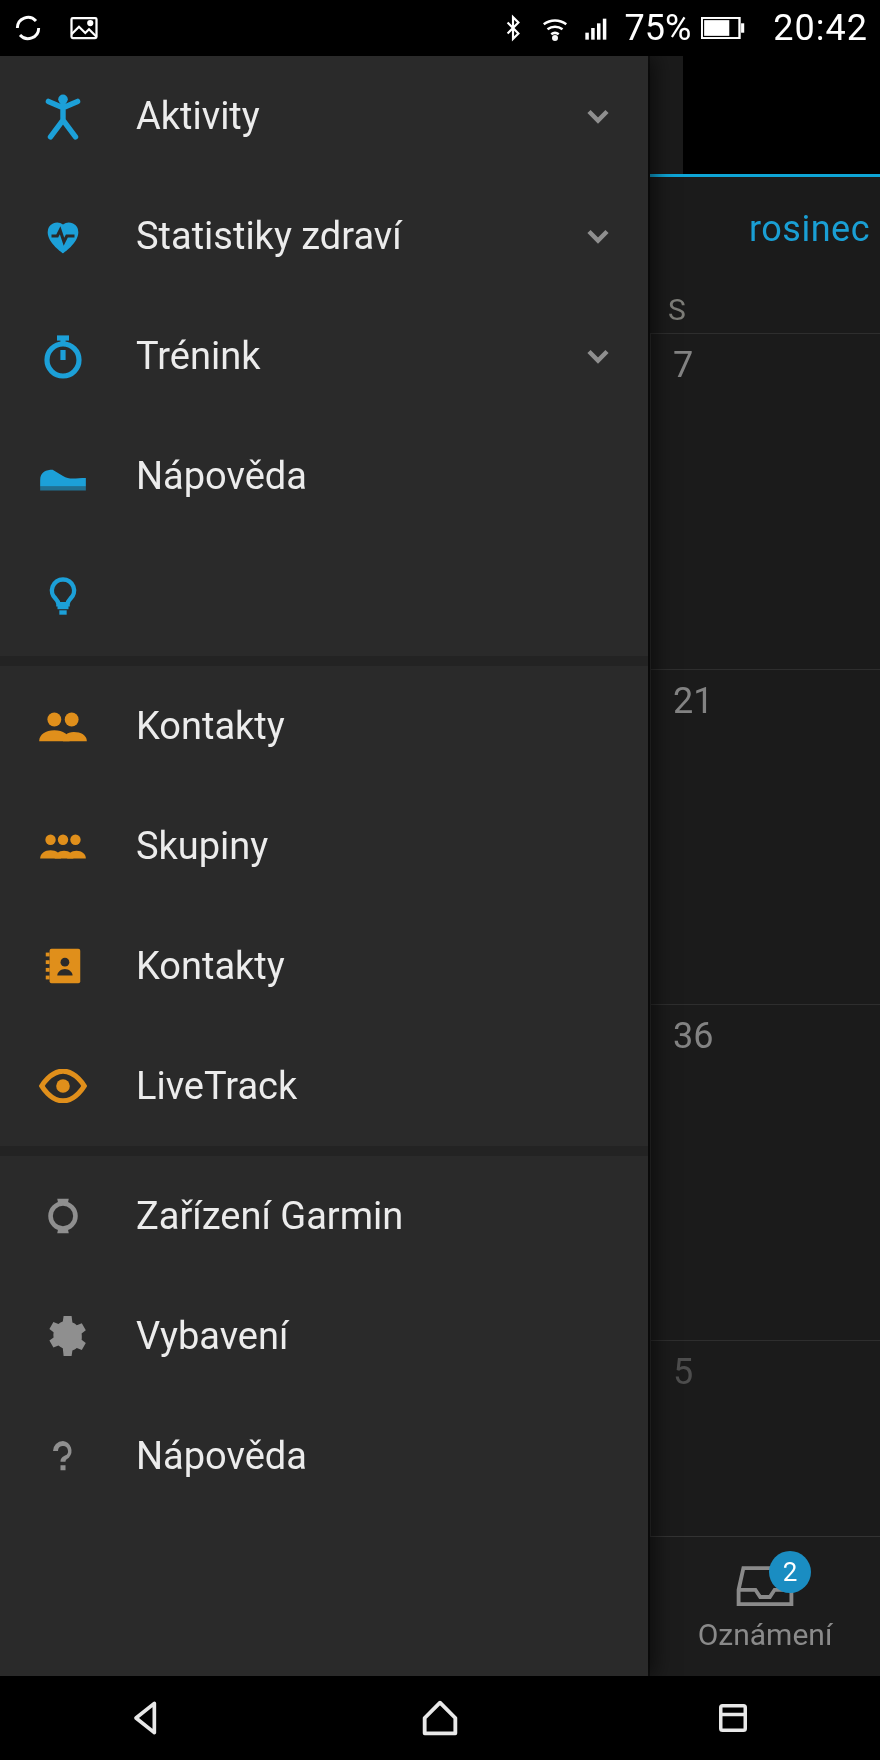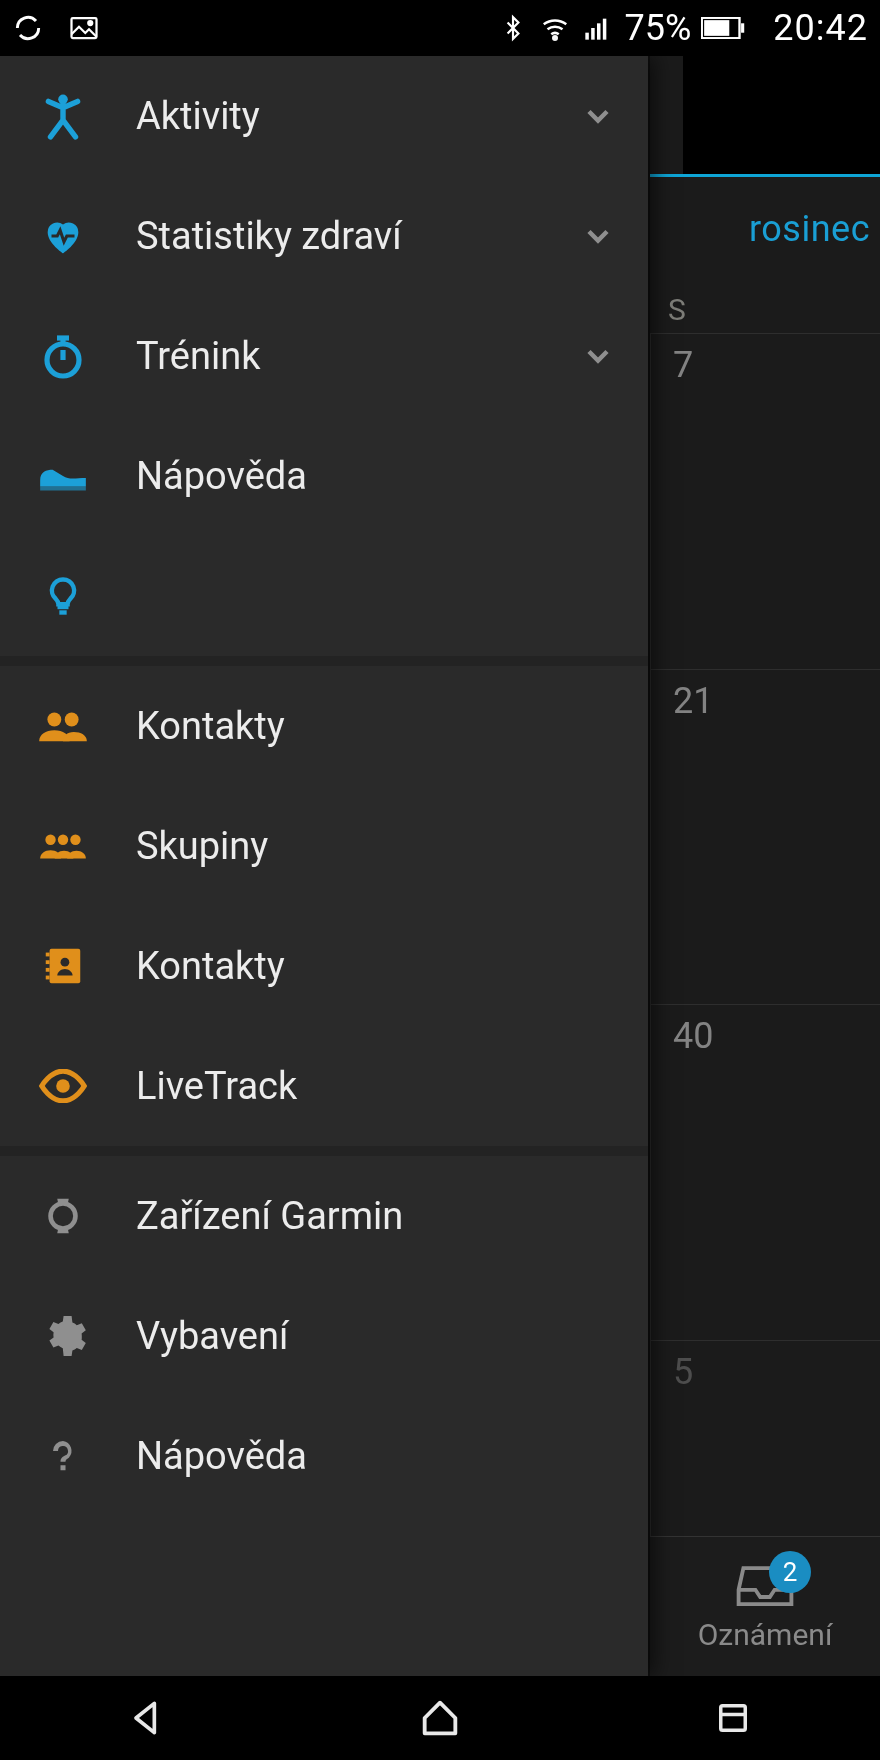--- a/index.html
+++ b/index.html
@@ -161,21 +161,21 @@
 
 <div class="background">
   <div class="bg-peek">
     <div class="bg-header-bar"></div>
     <div class="bg-tab-indicator"></div>
     <div class="bg-month-label">rosinec</div>
     <div class="bg-dayheader">S</div>
     <div class="bg-cells">
       <div class="bg-cell">7</div>
       <div class="bg-cell">21</div>
-      <div class="bg-cell">40</div>
+      <div class="bg-cell">36</div>
       <div class="bg-cell dim">5</div>
     </div>
     <div class="bg-bottom">
       <div class="inbox-wrap">
         <svg viewBox="0 0 24 20" width="60" height="48" fill="none" stroke="#8a8a8a" stroke-width="1.6">
           <path d="M3 3 H21 L23 12 V18 H1 V12 Z"></path>
           <path d="M1 12 H8 L10 15 H14 L16 12 H23"></path>
         </svg>
         <div class="badge">2</div>
       </div>

